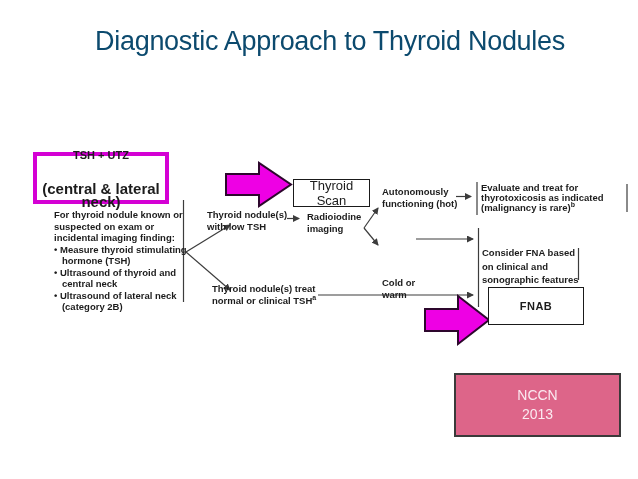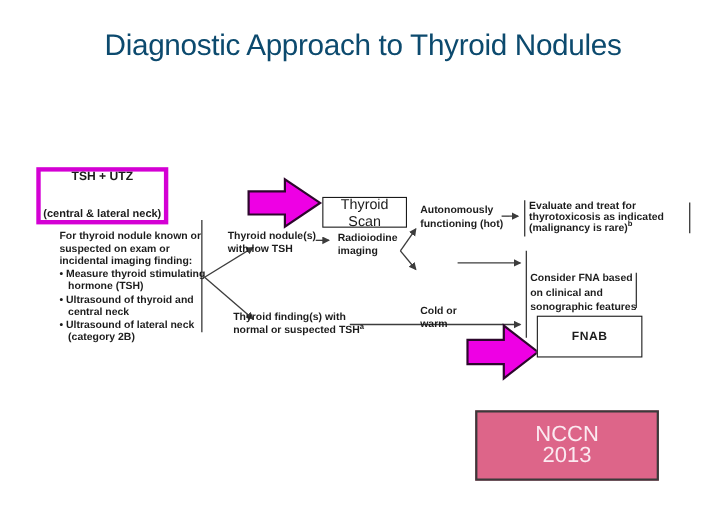--- a/index.html
+++ b/index.html
@@ -15,30 +15,30 @@
     position:absolute;font-weight:bold;font-size:9.5px;line-height:11.5px;
     color:#1c1c1c;white-space:pre;
   }
   .lbl sup{font-size:7px;line-height:0;}
   .box{
     position:absolute;background:#ffffff;border:1.5px solid #1a1a1a;
     display:flex;flex-direction:column;align-items:center;justify-content:center;
     box-sizing:border-box;text-align:center;color:#1c1c1c;
   }
   .tsh-box{
-    left:33px;top:152px;width:120px;height:52px;
+    left:33px;top:152px;width:136px;height:52px;
     border:4px solid #d400d4;line-height:13px;gap:20px;
   }
   .tsh-box .l1{font-weight:bold;font-size:11px;}
-  .tsh-box .l2{font-weight:bold;font-size:10px;}
+  .tsh-box .l2{font-weight:bold;font-size:15px;}
   .scan-box{left:293px;top:179px;width:77px;height:28px;font-size:13px;font-weight:400;}
   .fnab-box{left:488px;top:287px;width:96px;height:38px;font-size:11px;font-weight:bold;letter-spacing:0.5px;}
   .nccn-box{
-    left:432px;top:373px;width:167px;height:64px;background:#dd6589;
-    border:2px solid #3a3a3a;color:#fbeaf1;font-size:20px;line-height:19px;font-weight:400;
+    left:454px;top:373px;width:167px;height:64px;background:#dd6589;
+    border:2px solid #3a3a3a;color:#fbeaf1;font-size:14px;line-height:19px;font-weight:400;
   }
   .intro{left:40px;top:209px;margin-left:14px;}
   .low-tsh{left:207px;top:209px;}
   .radioiodine{left:307px;top:211px;}
   .autonomous{left:382px;top:186px;}
   .evaluate{left:481px;top:183px;line-height:10px;}
   .cold-warm{left:382px;top:231px;margin-top:46px;}
   .consider{left:482px;top:246px;line-height:13.5px;}
   .normal-tsh{left:212px;top:283px;}
   svg.overlay{position:absolute;left:0;top:0;width:638px;height:479px;}
@@ -114,20 +114,20 @@
   <div class="lbl autonomous">Autonomously
 functioning (hot)</div>
 
   <div class="lbl evaluate"><span>Evaluate and treat for</span>
 <span>thyrotoxicosis as indicated</span>
 <span>(malignancy is rare)</span><sup>b</sup></div>
 
   <div class="lbl cold-warm">Cold or
 warm</div>
 
-  <div class="lbl normal-tsh"><span>Thyroid finding(s) with</span>
-<span>normal or suspected TSH</span><sup>a</sup></div>
+  <div class="lbl normal-tsh"><span>Thyroid nodule(s) treat</span>
+<span>normal or clinical TSH</span><sup>a</sup></div>
 
   <div class="lbl consider">Consider FNA based
 on clinical and
 sonographic features</div>
 
 </div>
 
 </body></html>

